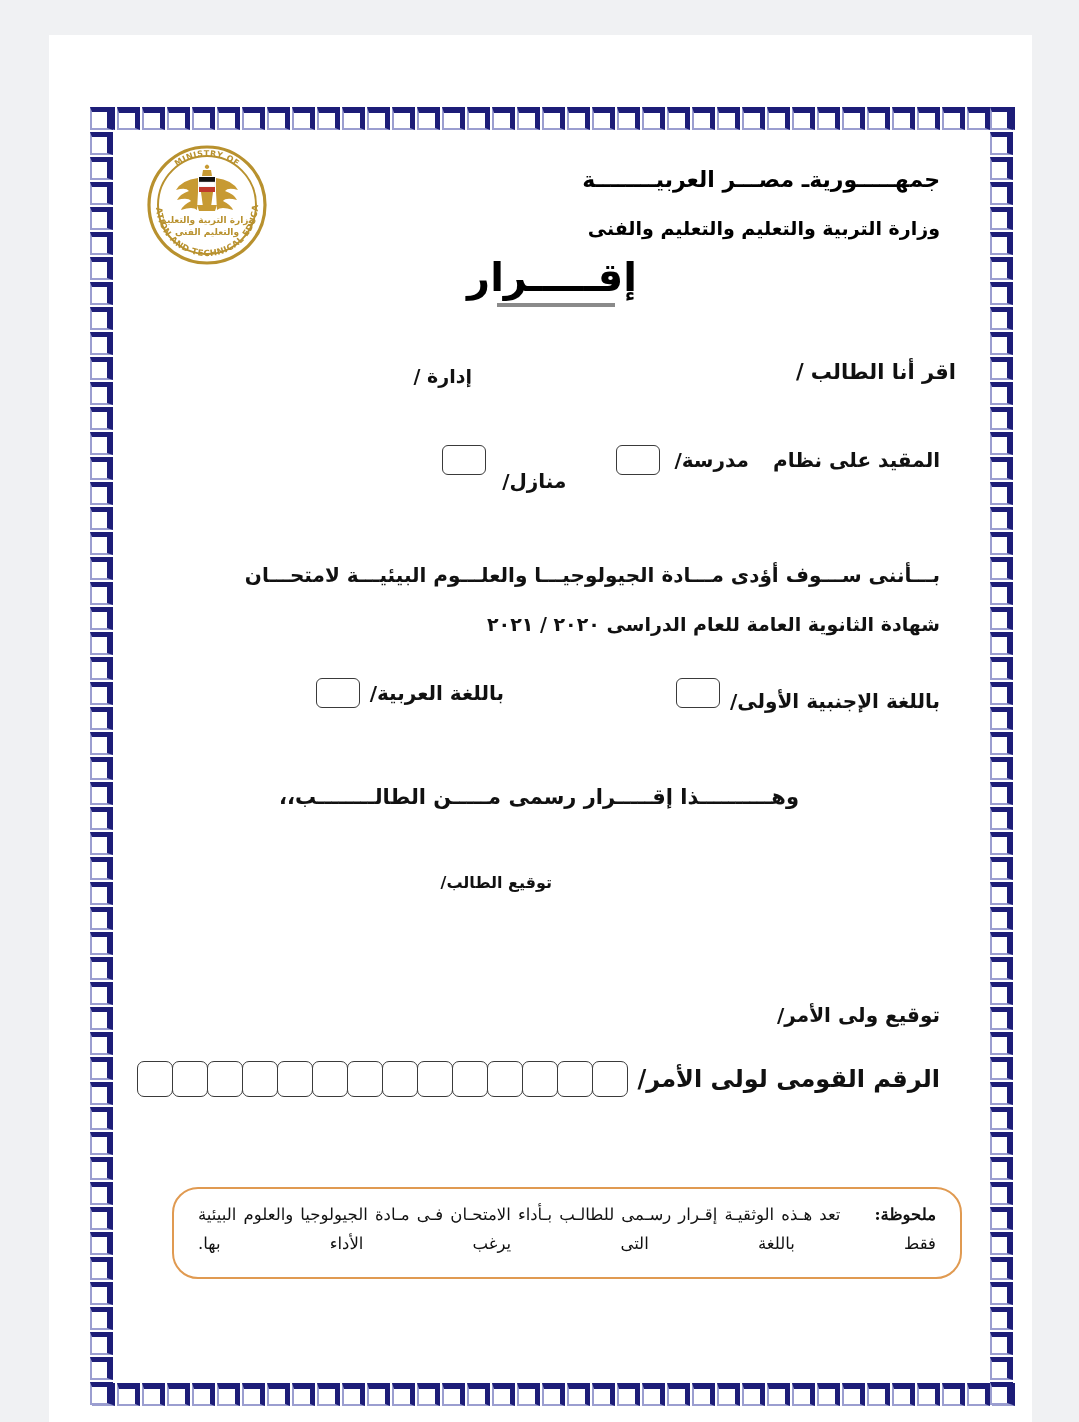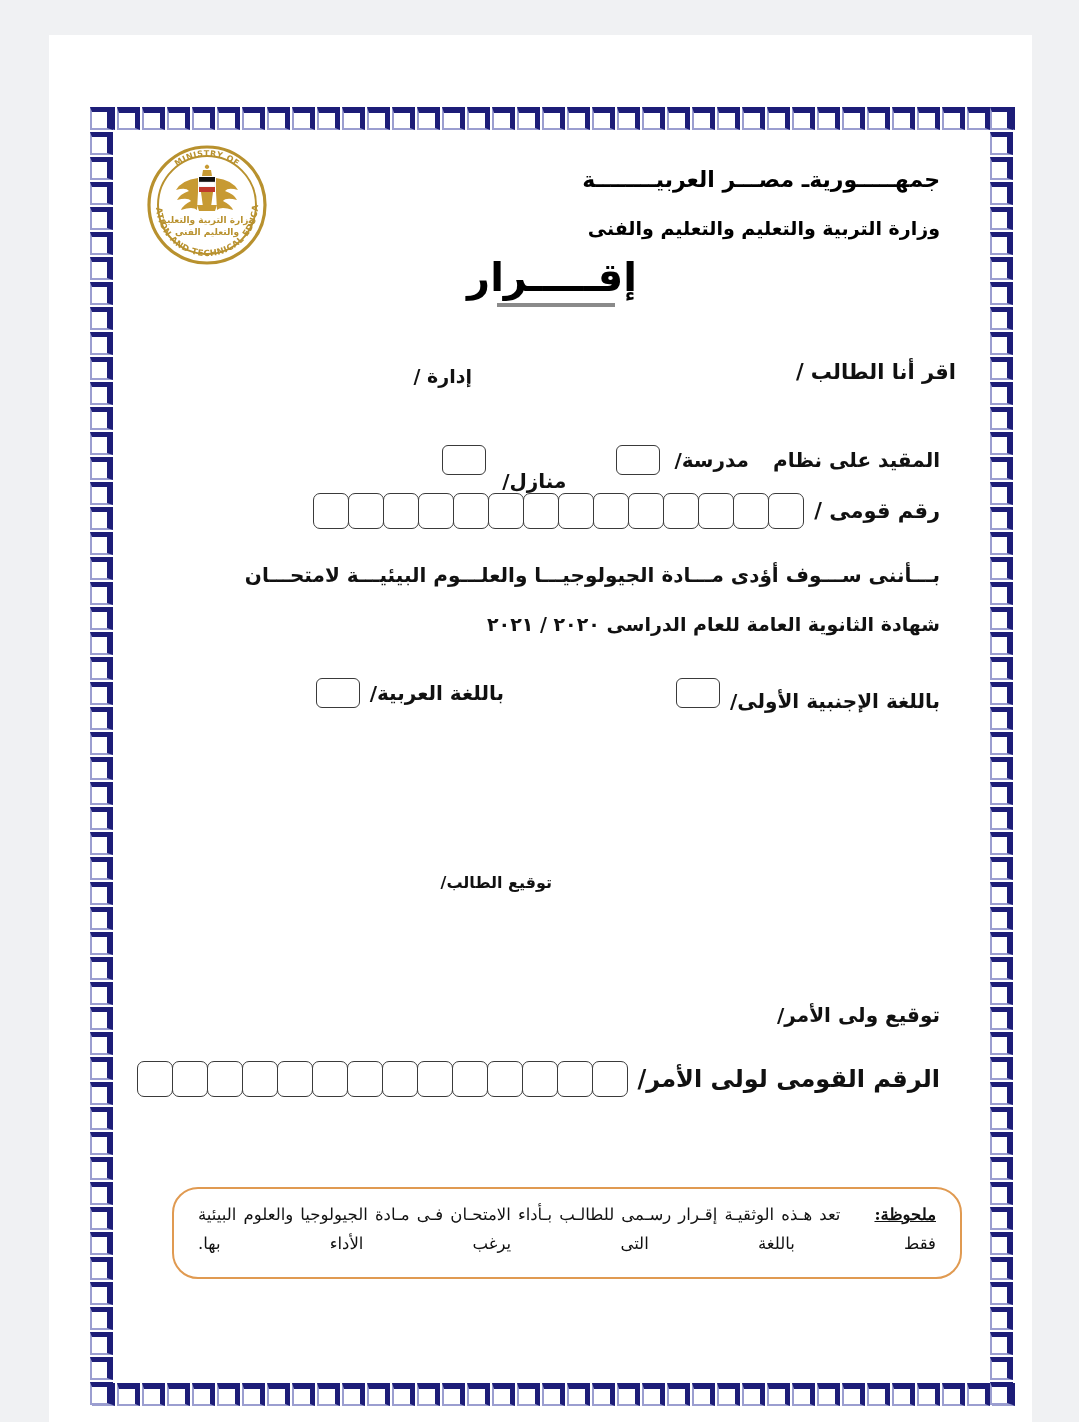--- a/index.html
+++ b/index.html
@@ -188,21 +188,20 @@
   #note-box .note-inner {
     font-family: "DejaVu Serif", "Liberation Serif", serif;
     font-size: 16.5px;
     color: #111;
     line-height: 1.75;
     text-align: justify;
     text-align-last: justify;
   }
   #note-label {
     font-weight: bold;
-    text-decoration: underline;
     margin-left: 34px;
   }
 </style>
 </head>
 <body>
 
 <div id="page-sheet">
 
   <div class="deco-border horiz" id="deco-top">
       <span class="deco-sq"></span>
@@ -445,50 +444,32 @@
     </div>
 
     <div class="row" style="right:92px; top:391px;">
       <span class="lbl" style="font-size:20px;">المقيد على نظام</span>
       <span class="lbl" style="font-size:20px; margin-right:24px;">مدرسة/</span>
       <span class="cbox" style="margin-right:14px;"></span>
       <span class="lbl" style="font-size:20px; margin-right:50px;margin-top:43px;">منازل/</span>
       <span class="cbox" style="margin-right:16px;"></span>
     </div>
 
-    <div class="row" style="right:92px; top:458px;">
-      <span class="lbl" style="font-size:21px;">رقم قومى /</span>
-      <span class="numstrip" style="margin-right:10px;" id="student-nid-strip">
-          <span class="numcell"></span>
-          <span class="numcell"></span>
-          <span class="numcell"></span>
-          <span class="numcell"></span>
-          <span class="numcell"></span>
-          <span class="numcell"></span>
-          <span class="numcell"></span>
-          <span class="numcell"></span>
-          <span class="numcell"></span>
-          <span class="numcell"></span>
-          <span class="numcell"></span>
-          <span class="numcell"></span>
-          <span class="numcell"></span>
-          <span class="numcell"></span>
-        </span>
-    </div>
 
     <div class="para" style="right:92px; top:528px; font-size:20px;">بـــأننى ســـوف أؤدى مـــادة الجيولوجيـــا والعلـــوم البيئيـــة لامتحـــان</div>
     <div class="para" style="right:92px; top:578px; font-size:19px;">شهادة الثانوية العامة للعام الدراسى  ٢٠٢٠ / ٢٠٢١</div>
 
     <div class="row" style="right:92px; top:638px;">
       <span class="lbl" style="font-size:20px;margin-top:16px;">باللغة الإجنبية الأولى/</span>
       <span class="cbox" style="margin-right:10px;"></span>
       <span class="lbl" style="font-size:20px; margin-right:172px;">باللغة العربية/</span>
       <span class="cbox" style="margin-right:10px;"></span>
     </div>
 
+    <div class="para" style="right:233px; top:750px; font-size:21px;">وهــــــــــذا إقـــــرار رسمى مـــــن الطالــــــــب،،</div>
 
     <div class="para" style="right:480px; top:838px; font-size:16px;">توقيع الطالب/</div>
 
     <div class="para" style="right:92px; top:968px; font-size:20px;">توقيع ولى الأمر/</div>
 
     <div class="row" style="right:92px; top:1026px;">
       <span class="lbl" style="font-size:24px;">الرقم القومى لولى الأمر/</span>
       <span class="numstrip" style="margin-right:10px;" id="guardian-nid-strip">
           <span class="numcell"></span>
           <span class="numcell"></span>

